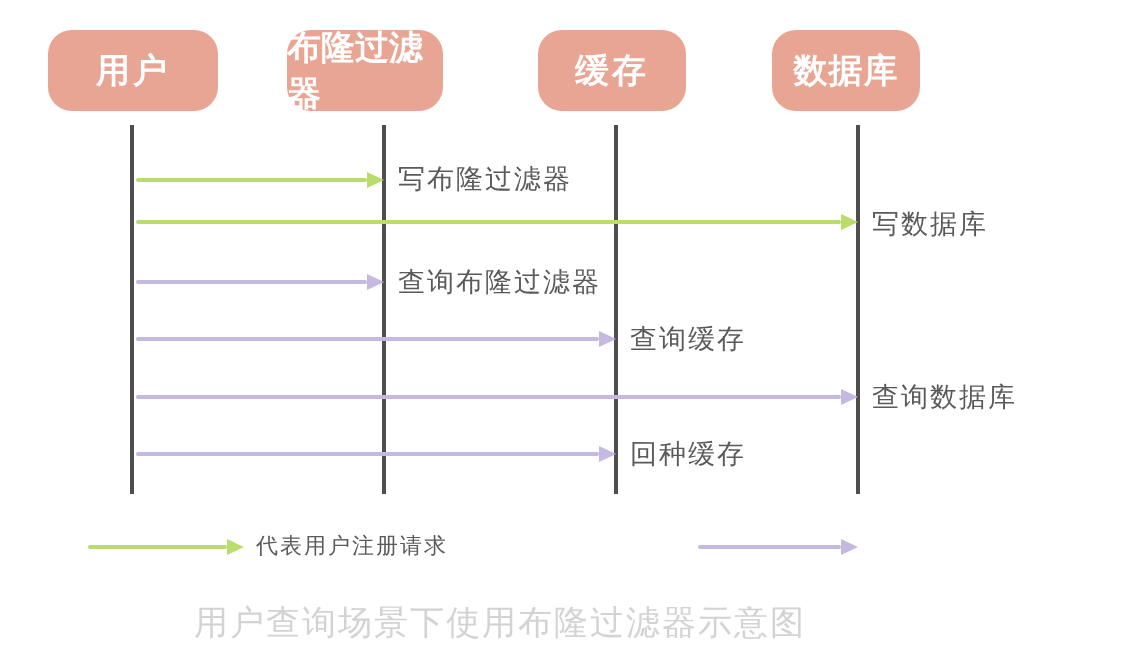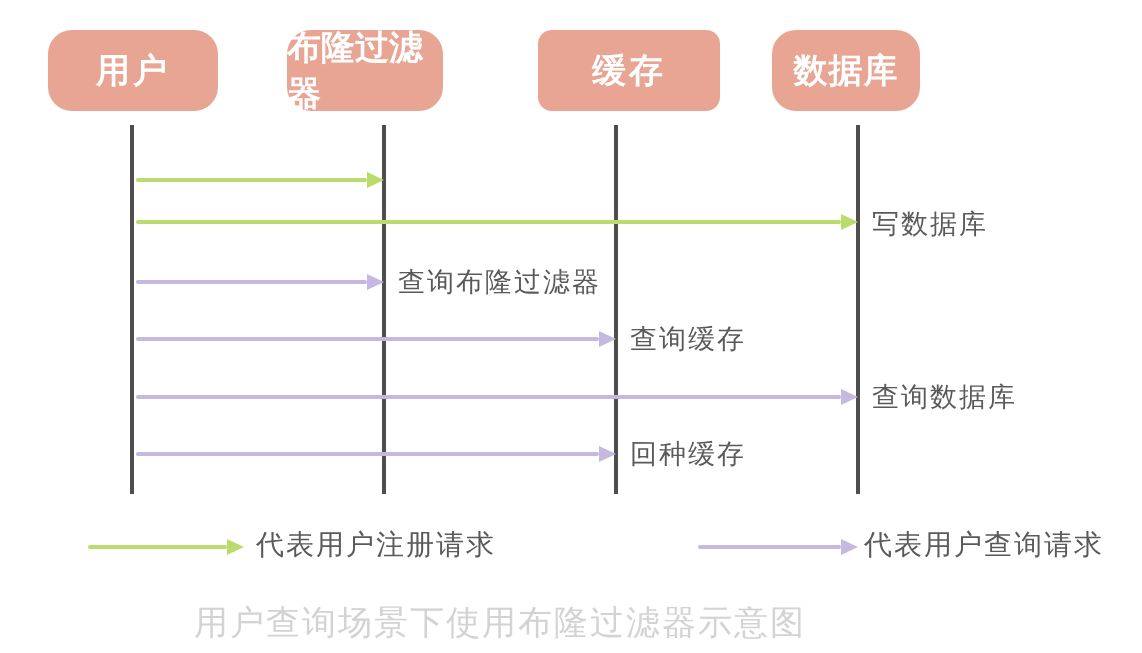--- a/index.html
+++ b/index.html
@@ -15,21 +15,21 @@
   .actor {
     position:absolute; top:30px; height:81px;
     background:var(--actor-fill,#e9a593);
     border-radius:24px;
     display:flex; align-items:center; justify-content:center;
     color:#ffffff; font-size:34px; font-weight:600;
     letter-spacing:3px;
   }
   .actor-user   { left:48px;  width:170px; }
   .actor-bloom  { left:287px; width:156px; letter-spacing:0; }
-  .actor-cache  { left:538px; width:182px;border-radius:14px; }
+  .actor-cache  { left:538px; width:148px; }
   .actor-db     { left:772px; width:148px; letter-spacing:1px; }
 
   
   .lifeline {
     position:absolute; top:125px; height:369px; width:4px;
     background:var(--lifeline,#4e4e4e);
   }
   .ll-user  { left:130px; }
   .ll-bloom { left:382px; }
   .ll-cache { left:614px; }
@@ -60,21 +60,21 @@
     font-size:27px;
     white-space:nowrap;
     letter-spacing:2px;
   }
 
   
   .legend-label {
     position:absolute;
     transform:translateY(-54%);
     color:var(--label-text,#5a5a5a);
-    font-size:28px;
+    font-size:22px;
     white-space:nowrap;
     letter-spacing:2px;
   }
 
   
   .caption {
     position:absolute; top:600px; left:0; width:1000px;
     text-align:center;
     color:var(--caption-text,#d3d3d3);
     font-size:34px;
@@ -101,20 +101,21 @@
 
   <div class="lifeline ll-user"></div>
   <div class="lifeline ll-bloom"></div>
   <div class="lifeline ll-cache"></div>
   <div class="lifeline ll-db"></div>
 
   <div class="msg register" style="left:136px; top:180px; width:248px;">
     <div class="shaft"></div>
     <div class="head"></div>
   </div>
+  <div class="msg-label" style="left:398px; top:180px;">写布隆过滤器</div>
 
   <div class="msg register" style="left:136px; top:222px; width:722px;">
     <div class="shaft"></div>
     <div class="head"></div>
   </div>
   <div class="msg-label" style="left:872px; top:225px;">写数据库</div>
 
   <div class="msg query" style="left:136px; top:282px; width:248px;">
     <div class="shaft"></div>
     <div class="head"></div>
@@ -142,17 +143,16 @@
   <div class="msg register" style="left:88px; top:547px; width:156px;">
     <div class="shaft"></div>
     <div class="head"></div>
   </div>
   <div class="legend-label" style="left:256px; top:547px;">代表用户注册请求</div>
 
   <div class="msg query" style="left:698px; top:547px; width:160px;">
     <div class="shaft"></div>
     <div class="head"></div>
   </div>
-  <div class="legend-label" style="left:864px; top:547px;">代表用户查询请求</div>
 
   <div class="caption">用户查询场景下使用布隆过滤器示意图</div>
 
 </div>
 
 </body></html>

